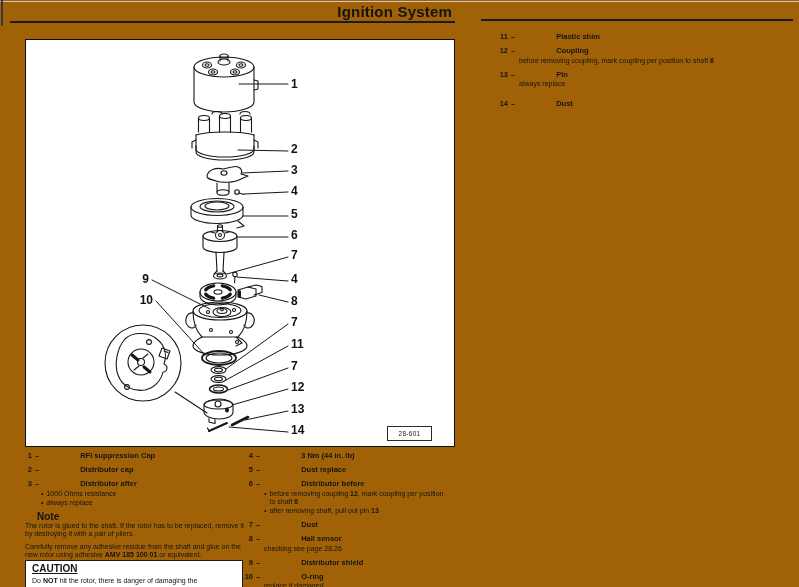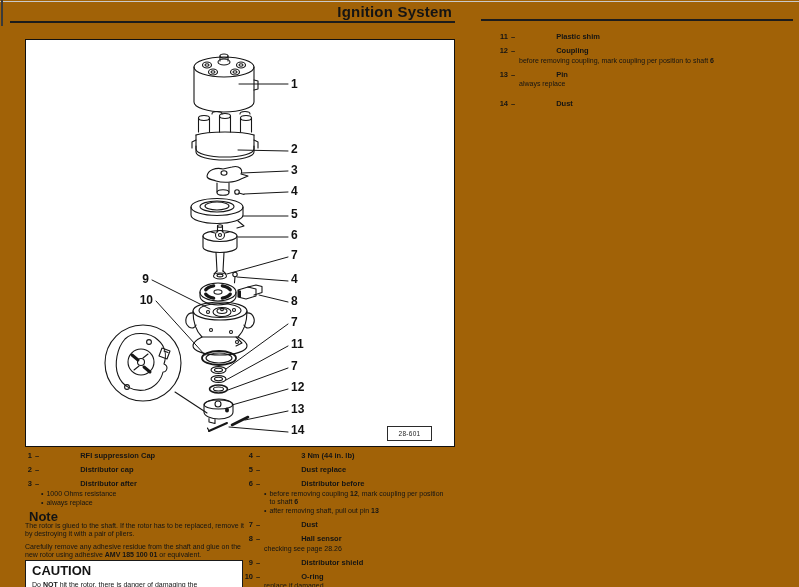--- a/index.html
+++ b/index.html
@@ -26,26 +26,26 @@
   .num{flex:none;text-align:right;font-weight:700;font-size:7.5px;}
   .col-left .num{width:7px;} .col-mid .num{width:10px;} .col-right .num{width:11px;}
   .sep{margin:0 3px;font-weight:700;font-size:7.5px;}
   .name{font-weight:700;font-size:7.5px;padding-left:38px;}
   .sub{margin-top:1.5px;}
   .col-left .sub{margin-left:16px;} .col-mid .sub{margin-left:21px;} .col-right .sub{margin-left:22px;}
   .bul{display:flex;}
   .b-dot{margin-right:3px;font-size:7px;}
   .col-mid .bul-text{max-width:178px;}
   .col-right .sub{max-width:200px;}
-  .note-h{font-weight:700;font-size:13px;margin:4px 4px 1px;}
+  .note-h{font-weight:700;font-size:10px;margin:4px 12px 1px;}
   .para{width:223px;margin-bottom:5px;}
   b.inb{font-weight:700;}
   .caution-box{position:absolute;left:25px;top:560px;width:218px;height:30px;border:1.2px solid #1a1a1a;
                background:#fff;box-sizing:border-box;padding:2px 6px;}
-  .caution-h{font-weight:700;font-size:13px;margin-bottom:3px;}
+  .caution-h{font-weight:700;font-size:10px;margin-bottom:3px;text-decoration:underline;}
   .caution-b{font-size:7px;line-height:8px;max-width:202px;}
   .item13-gap{margin-bottom:12px;}
 </style>
 </head>
 <body>
 
 <div class="page">
   <div class="scan-topline"></div>
   <div class="scan-ticks"></div>
 

